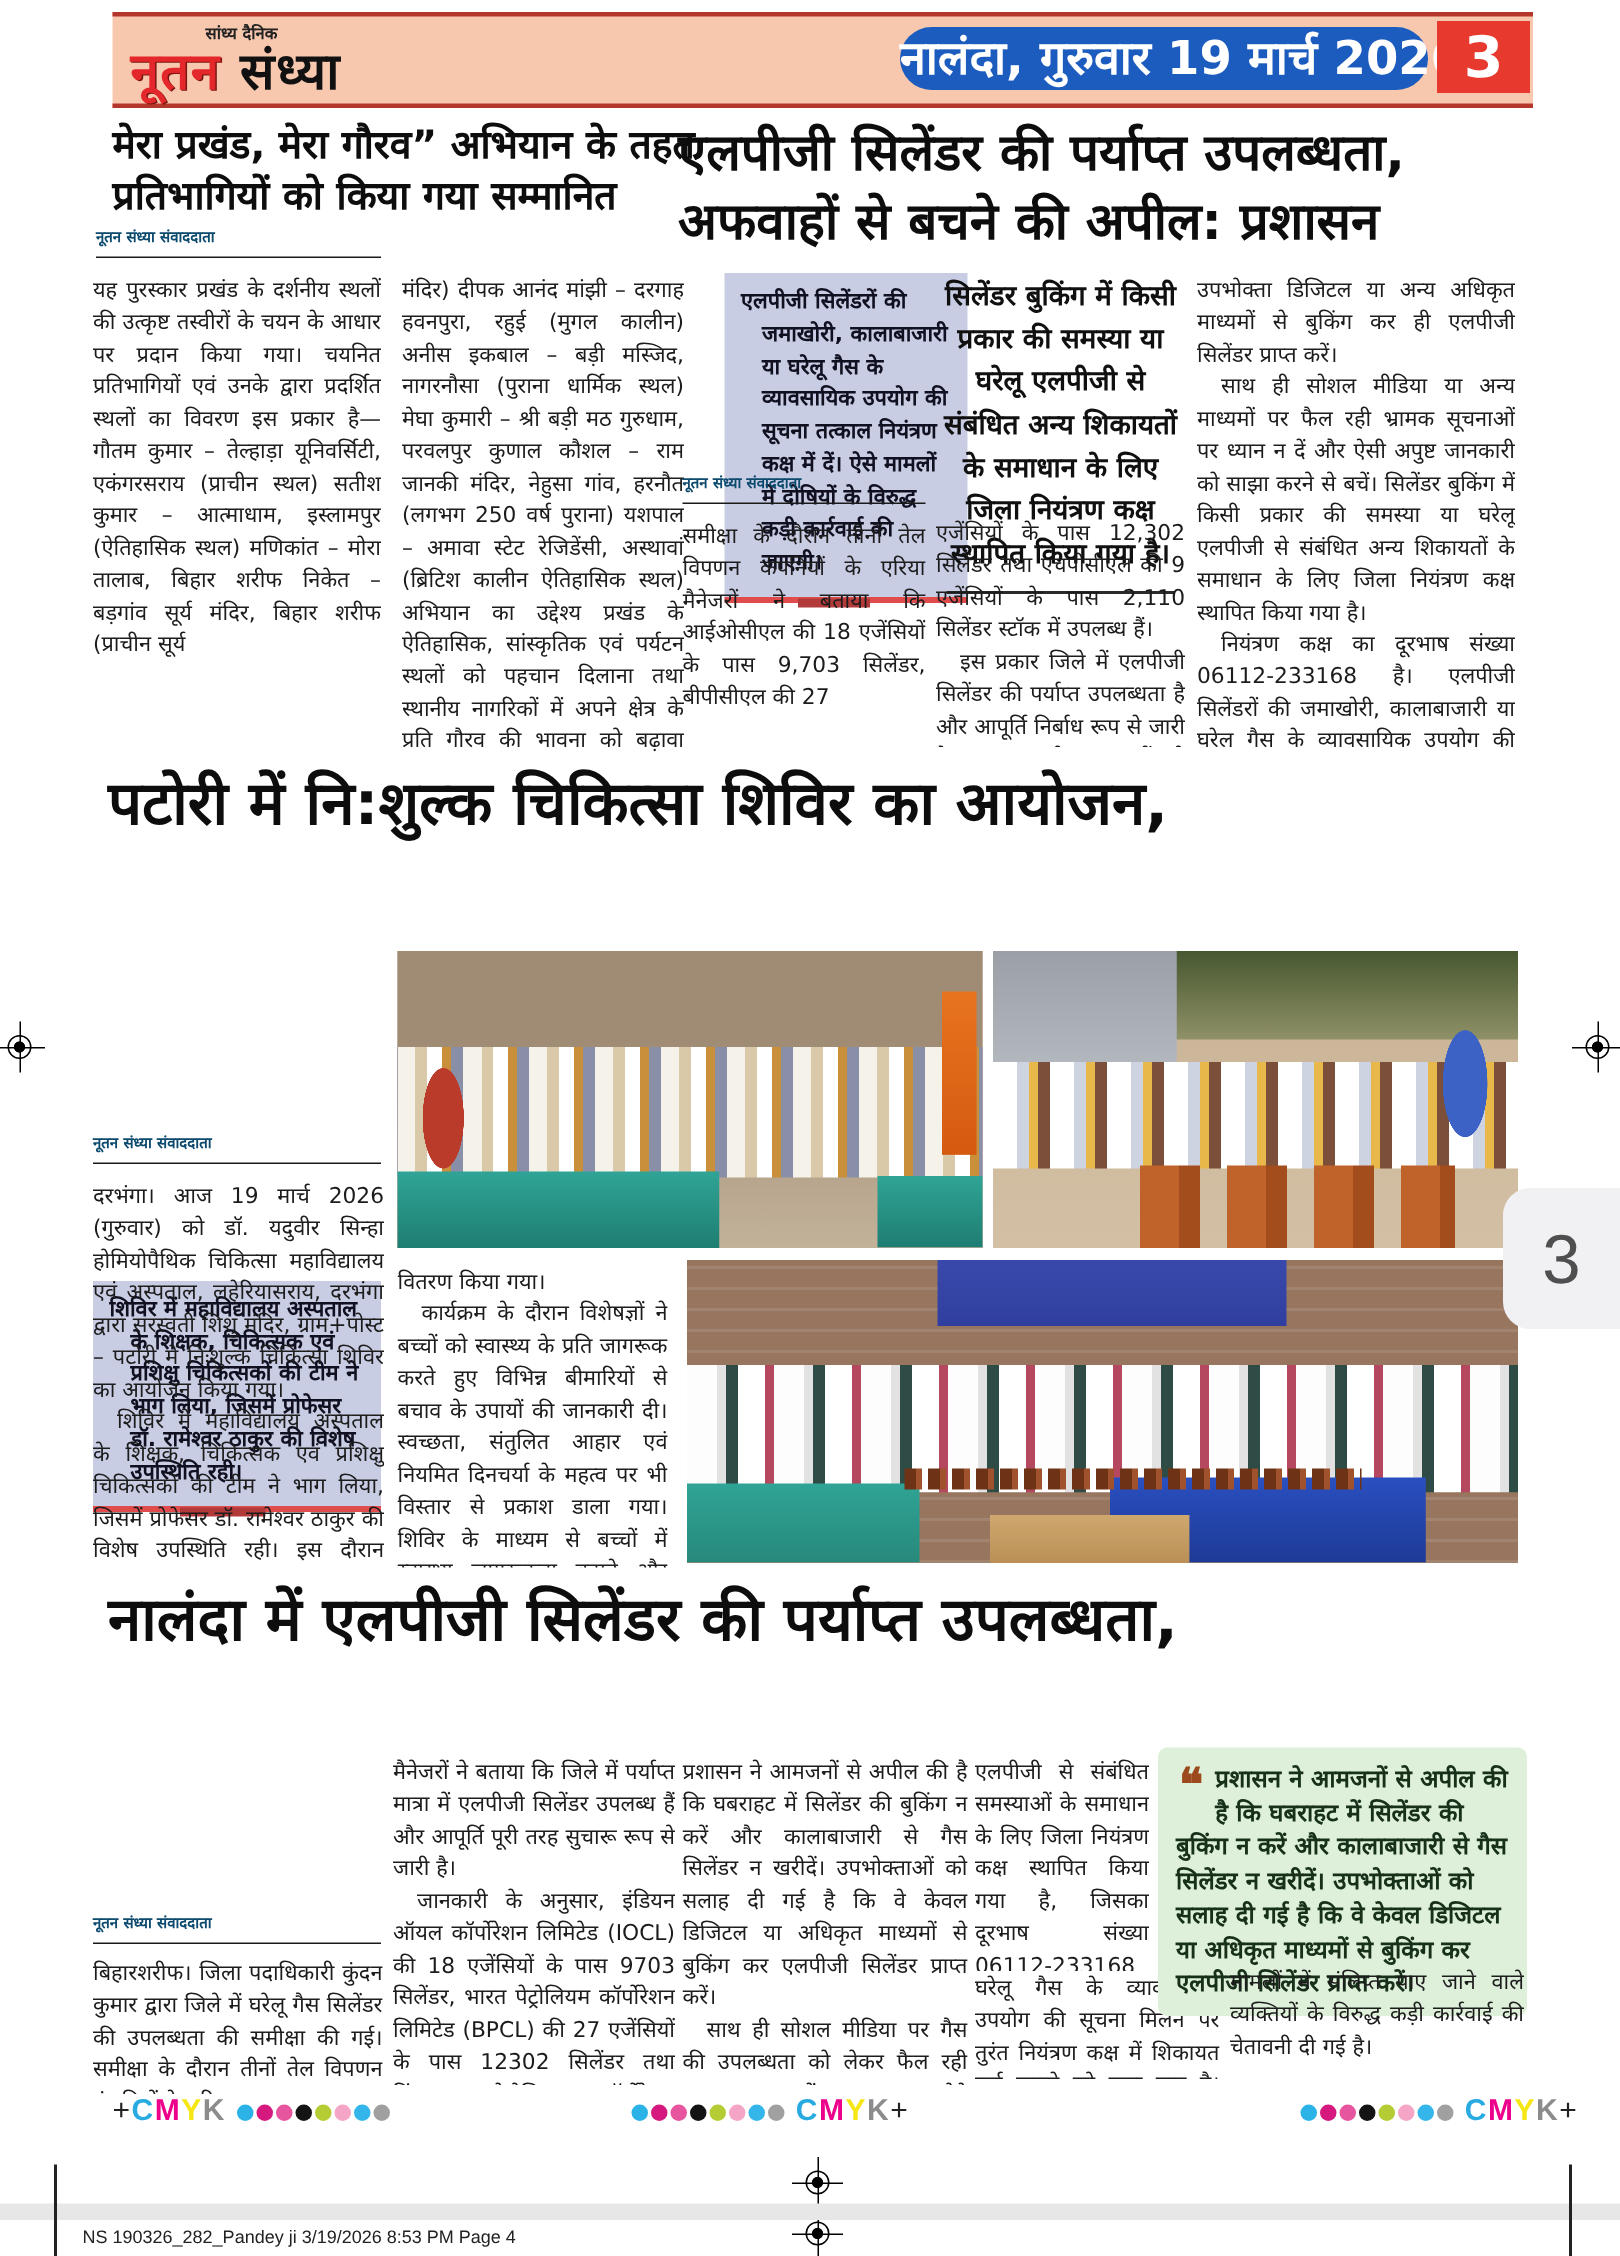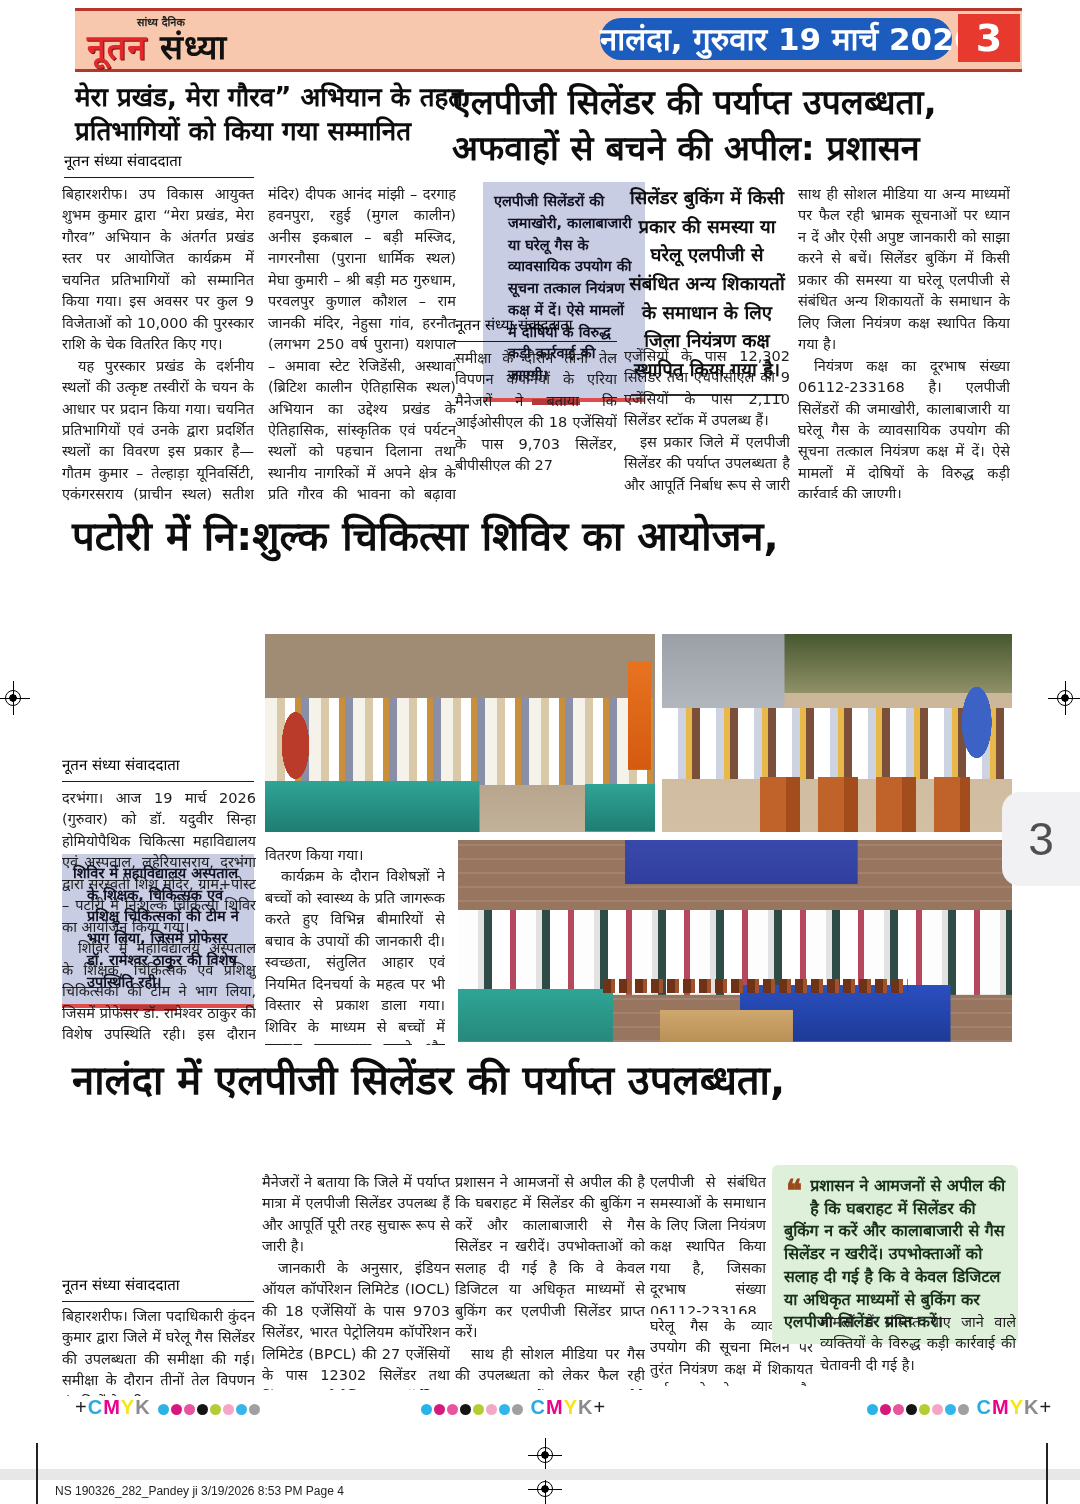--- a/index.html
+++ b/index.html
@@ -15,21 +15,21 @@
   .logo .blk{color:#111;}
   .pill{background:#1b5cbe;border-radius:22px;color:#fff;font-weight:800;font-size:31px;
         text-align:center;line-height:42px;white-space:nowrap;}
   .pagebox{background:#e8392e;color:#fff;font-weight:800;font-size:38px;text-align:center;line-height:48px;}
 
   
   .hl{font-weight:800;color:#0d0d0d;white-space:nowrap;}
   .hl-a{font-size:26px;line-height:34px;}
   .hl-b{font-size:34px;line-height:45px;}
   .hl-big{font-size:40px;line-height:57px;}
-  .byline{font-weight:400;font-size:15px;border-bottom:1.5px solid #1a1a1a;padding-bottom:7px;color:#000000;}
+  .byline{font-weight:700;font-size:10px;border-bottom:1.5px solid #1a1a1a;padding-bottom:7px;color:#0c4a6e;}
   .body-col{font-size:14.5px;line-height:1.48;text-align:justify;overflow:hidden;color:#1c1c1c;}
   .body-col p{margin:0;}
   .body-col p + p{text-indent:16px;}
 
   .qbox{background:#c9cde4;font-weight:700;font-size:14.5px;line-height:1.5;
         padding:9px 11px 11px;border-bottom:4px solid #e04c4c;color:#101020;position:relative;}
   .qbox .hang{display:block;padding-left:14px;text-indent:-14px;}
   .qbox::after{content:"";position:absolute;left:30%;bottom:-7px;width:30%;height:6px;background:#b23a3a;}
 
   .pullq{font-weight:700;font-size:18.5px;line-height:1.55;text-align:center;color:#101010;}
@@ -103,21 +103,20 @@
       <span class="blk">संध्या</span>
     </div>
     <div class="abs pill" style="left:525px;top:7px;width:352px;height:42px;">नालंदा, गुरुवार 19 मार्च 2026</div>
     <div class="abs pagebox" style="left:883px;top:3px;width:62px;height:48px;">3</div>
   </div>
 
   <div class="abs hl hl-a" style="left:75px;top:80px;">मेरा प्रखंड, मेरा गौरव” अभियान के तहत</div>
   <div class="abs hl hl-a" style="left:75px;top:114px;">प्रतिभागियों को किया गया सम्मानित</div>
   <div class="abs byline" style="left:64px;top:150px;width:190px;">नूतन संध्या संवाददाता</div>
   <div class="abs body-col" style="left:62px;top:184px;width:192px;height:318px;">
-    <p>बिहारशरीफ। उप विकास आयुक्त शुभम कुमार द्वारा “मेरा प्रखंड, मेरा गौरव” अभियान के अंतर्गत प्रखंड स्तर पर आयोजित कार्यक्रम में चयनित प्रतिभागियों को सम्मानित किया गया। इस अवसर पर कुल 9 विजेताओं को 10,000 की पुरस्कार राशि के चेक वितरित किए गए।</p>
     <p>यह पुरस्कार प्रखंड के दर्शनीय स्थलों की उत्कृष्ट तस्वीरों के चयन के आधार पर प्रदान किया गया। चयनित प्रतिभागियों एवं उनके द्वारा प्रदर्शित स्थलों का विवरण इस प्रकार है—गौतम कुमार – तेल्हाड़ा यूनिवर्सिटी, एकंगरसराय (प्राचीन स्थल) सतीश कुमार – आत्माधाम, इस्लामपुर (ऐतिहासिक स्थल) मणिकांत – मोरा तालाब, बिहार शरीफ निकेत – बड़गांव सूर्य मंदिर, बिहार शरीफ (प्राचीन सूर्य</p>
   </div>
   <div class="abs body-col" style="left:268px;top:184px;width:188px;height:318px;">
     <p>मंदिर) दीपक आनंद मांझी – दरगाह हवनपुरा, रहुई (मुगल कालीन) अनीस इकबाल – बड़ी मस्जिद, नागरनौसा (पुराना धार्मिक स्थल) मेघा कुमारी – श्री बड़ी मठ गुरुधाम, परवलपुर कुणाल कौशल – राम जानकी मंदिर, नेहुसा गांव, हरनौत (लगभग 250 वर्ष पुराना) यशपाल – अमावा स्टेट रेजिडेंसी, अस्थावां (ब्रिटिश कालीन ऐतिहासिक स्थल) अभियान का उद्देश्य प्रखंड के ऐतिहासिक, सांस्कृतिक एवं पर्यटन स्थलों को पहचान दिलाना तथा स्थानीय नागरिकों में अपने क्षेत्र के प्रति गौरव की भावना को बढ़ावा देना है।</p>
 
   </div>
 
   <div class="abs hl hl-b" style="left:452px;top:80px;">एलपीजी सिलेंडर की पर्याप्त उपलब्धता,</div>
   <div class="abs hl hl-b" style="left:452px;top:126px;">अफवाहों से बचने की अपील: प्रशासन</div>
 
@@ -132,20 +131,21 @@
   <div class="abs" style="left:624px;top:184px;width:166px;">
     <div class="pullq">सिलेंडर बुकिंग में किसी प्रकार की समस्या या घरेलू एलपीजी से संबंधित अन्य शिकायतों के समाधान के लिए जिला नियंत्रण कक्ष स्थापित किया गया है।</div>
     <div class="pq-rule"></div>
   </div>
   <div class="abs body-col" style="left:624px;top:346px;width:166px;height:152px;">
     <p>एजेंसियों के पास 12,302 सिलेंडर तथा एचपीसीएल की 9 एजेंसियों के पास 2,110 सिलेंडर स्टॉक में उपलब्ध हैं।</p>
     <p>इस प्रकार जिले में एलपीजी सिलेंडर की पर्याप्त उपलब्धता है और आपूर्ति निर्बाध रूप से जारी है। प्रशासन ने आमजनों से अपील की है कि घबराहट में सिलेंडर की बुकिंग न करें और कालाबाजारी से गैस सिलेंडर नहीं खरीदें।</p>
   </div>
 
   <div class="abs body-col" style="left:798px;top:184px;width:212px;height:314px;">
+    <p>उपभोक्ता डिजिटल या अन्य अधिकृत माध्यमों से बुकिंग कर ही एलपीजी सिलेंडर प्राप्त करें।</p>
     <p>साथ ही सोशल मीडिया या अन्य माध्यमों पर फैल रही भ्रामक सूचनाओं पर ध्यान न दें और ऐसी अपुष्ट जानकारी को साझा करने से बचें। सिलेंडर बुकिंग में किसी प्रकार की समस्या या घरेलू एलपीजी से संबंधित अन्य शिकायतों के समाधान के लिए जिला नियंत्रण कक्ष स्थापित किया गया है।</p>
     <p>नियंत्रण कक्ष का दूरभाष संख्या 06112-233168 है। एलपीजी सिलेंडरों की जमाखोरी, कालाबाजारी या घरेलू गैस के व्यावसायिक उपयोग की सूचना तत्काल नियंत्रण कक्ष में दें। ऐसे मामलों में दोषियों के विरुद्ध कड़ी कार्रवाई की जाएगी।</p>
   </div>
 
   <div class="abs hl hl-big" style="left:72px;top:508px;">पटोरी में नि:शुल्क चिकित्सा शिविर का आयोजन,</div>
 
   <div class="abs qbox" style="left:62px;top:634px;width:170px;">
     <span class="hang">शिविर में महाविद्यालय अस्पताल के शिक्षक, चिकित्सक एवं प्रशिक्षु चिकित्सकों की टीम ने भाग लिया, जिसमें प्रोफेसर डॉ. रामेश्वर ठाकुर की विशेष उपस्थिति रही।</span>
   </div>
   <div class="abs byline" style="left:62px;top:754px;width:192px;">नूतन संध्या संवाददाता</div>

